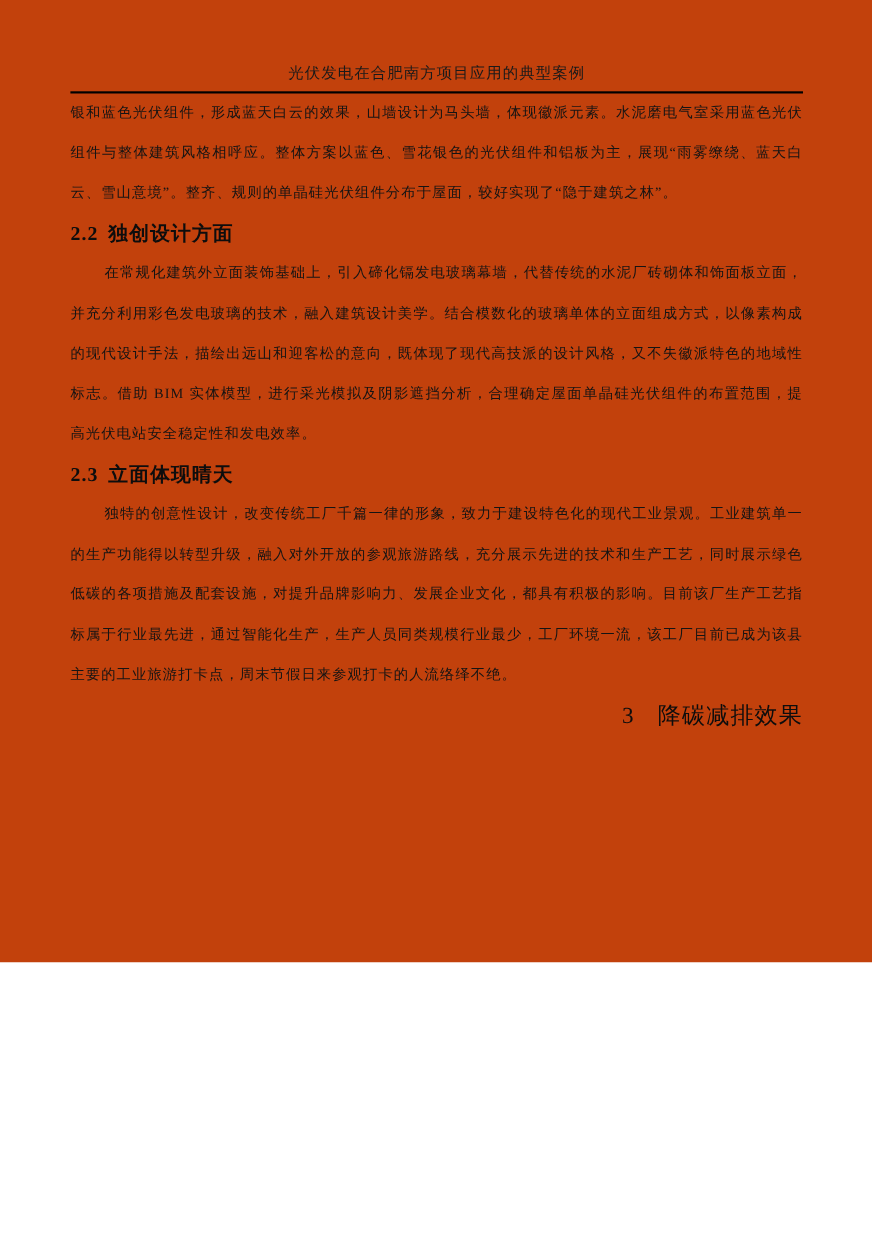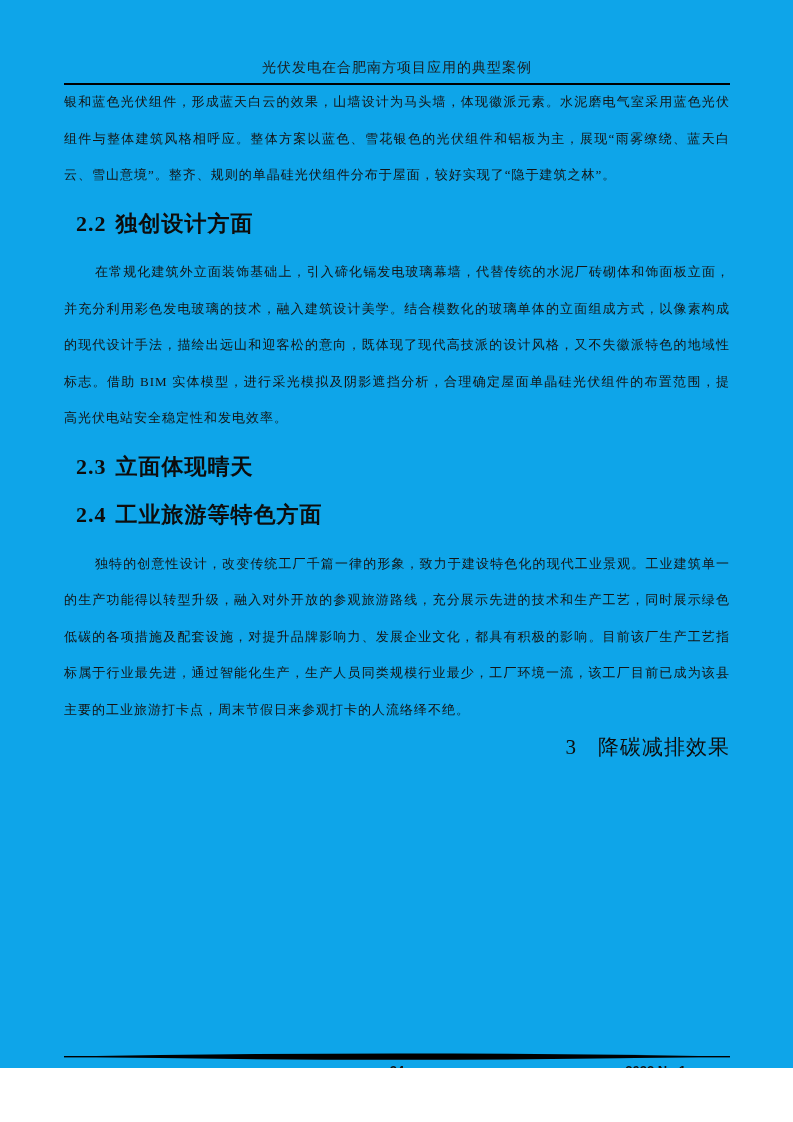--- a/index.html
+++ b/index.html
@@ -1,20 +1,20 @@
 <!DOCTYPE html>
 <html><head>
 <meta charset="utf-8">
 <style>
   html, body { margin: 0; padding: 0; background: #ffffff; }
   .page {
     position: relative;
     width: 793px;
-    height: 1068px;
-    background: #0ea5e9;
+    height: 875px;
+    background: #c2410c;
     overflow: hidden;
     color: #141414;
   }
 
   
   .page-header {
     position: absolute;
     left: 64px;
     top: 58px;
     width: 666px;
@@ -46,22 +46,22 @@
     font-size: 13px;
     line-height: 36.5px;
     letter-spacing: 1px;
     text-align: justify;
     text-justify: inter-character;
     color: #141414;
   }
   p.indent { text-indent: 31px; }
 
   .section-heading {
-    margin: 12px;
-    font-size: 22px;
+    margin: 0;
+    font-size: 18px;
     line-height: 36.5px;
     font-weight: bold;
     color: #0d0d0d;
   }
   .section-heading .h-num {
     font-family: "Liberation Serif", "DejaVu Serif", serif;
     margin-right: 9px;
     letter-spacing: 1px;
   }
   .section-heading .h-title {
@@ -129,23 +129,20 @@
 
     <h2 class="section-heading">
       <span class="h-num">2.2</span><span class="h-title">独创设计方面</span>
     </h2>
     <p class="para indent">在常规化建筑外立面装饰基础上，引入碲化镉发电玻璃幕墙，代替传统的水泥厂砖砌体和饰面板立面，并充分利用彩色发电玻璃的技术，融入建筑设计美学。结合模数化的玻璃单体的立面组成方式，以像素构成的现代设计手法，描绘出远山和迎客松的意向，既体现了现代高技派的设计风格，又不失徽派特色的地域性标志。借助 BIM 实体模型，进行采光模拟及阴影遮挡分析，合理确定屋面单晶硅光伏组件的布置范围，提高光伏电站安全稳定性和发电效率。</p>
 
     <h2 class="section-heading">
       <span class="h-num">2.3</span><span class="h-title">立面体现晴天</span>
     </h2>
 
-    <h2 class="section-heading">
-      <span class="h-num">2.4</span><span class="h-title">工业旅游等特色方面</span>
-    </h2>
     <p class="para indent">独特的创意性设计，改变传统工厂千篇一律的形象，致力于建设特色化的现代工业景观。工业建筑单一的生产功能得以转型升级，融入对外开放的参观旅游路线，充分展示先进的技术和生产工艺，同时展示绿色低碳的各项措施及配套设施，对提升品牌影响力、发展企业文化，都具有积极的影响。目前该厂生产工艺指标属于行业最先进，通过智能化生产，生产人员同类规模行业最少，工厂环境一流，该工厂目前已成为该县主要的工业旅游打卡点，周末节假日来参观打卡的人流络绎不绝。</p>
 
     <h1 class="chapter-heading">
       <span class="h-num">3</span><span class="h-title">降碳减排效果</span>
     </h1>
 
   </main>
 
   <footer class="page-footer">
     <svg class="footer-rule-svg" width="666" height="10" viewBox="0 0 666 10" xmlns="http://www.w3.org/2000/svg">

